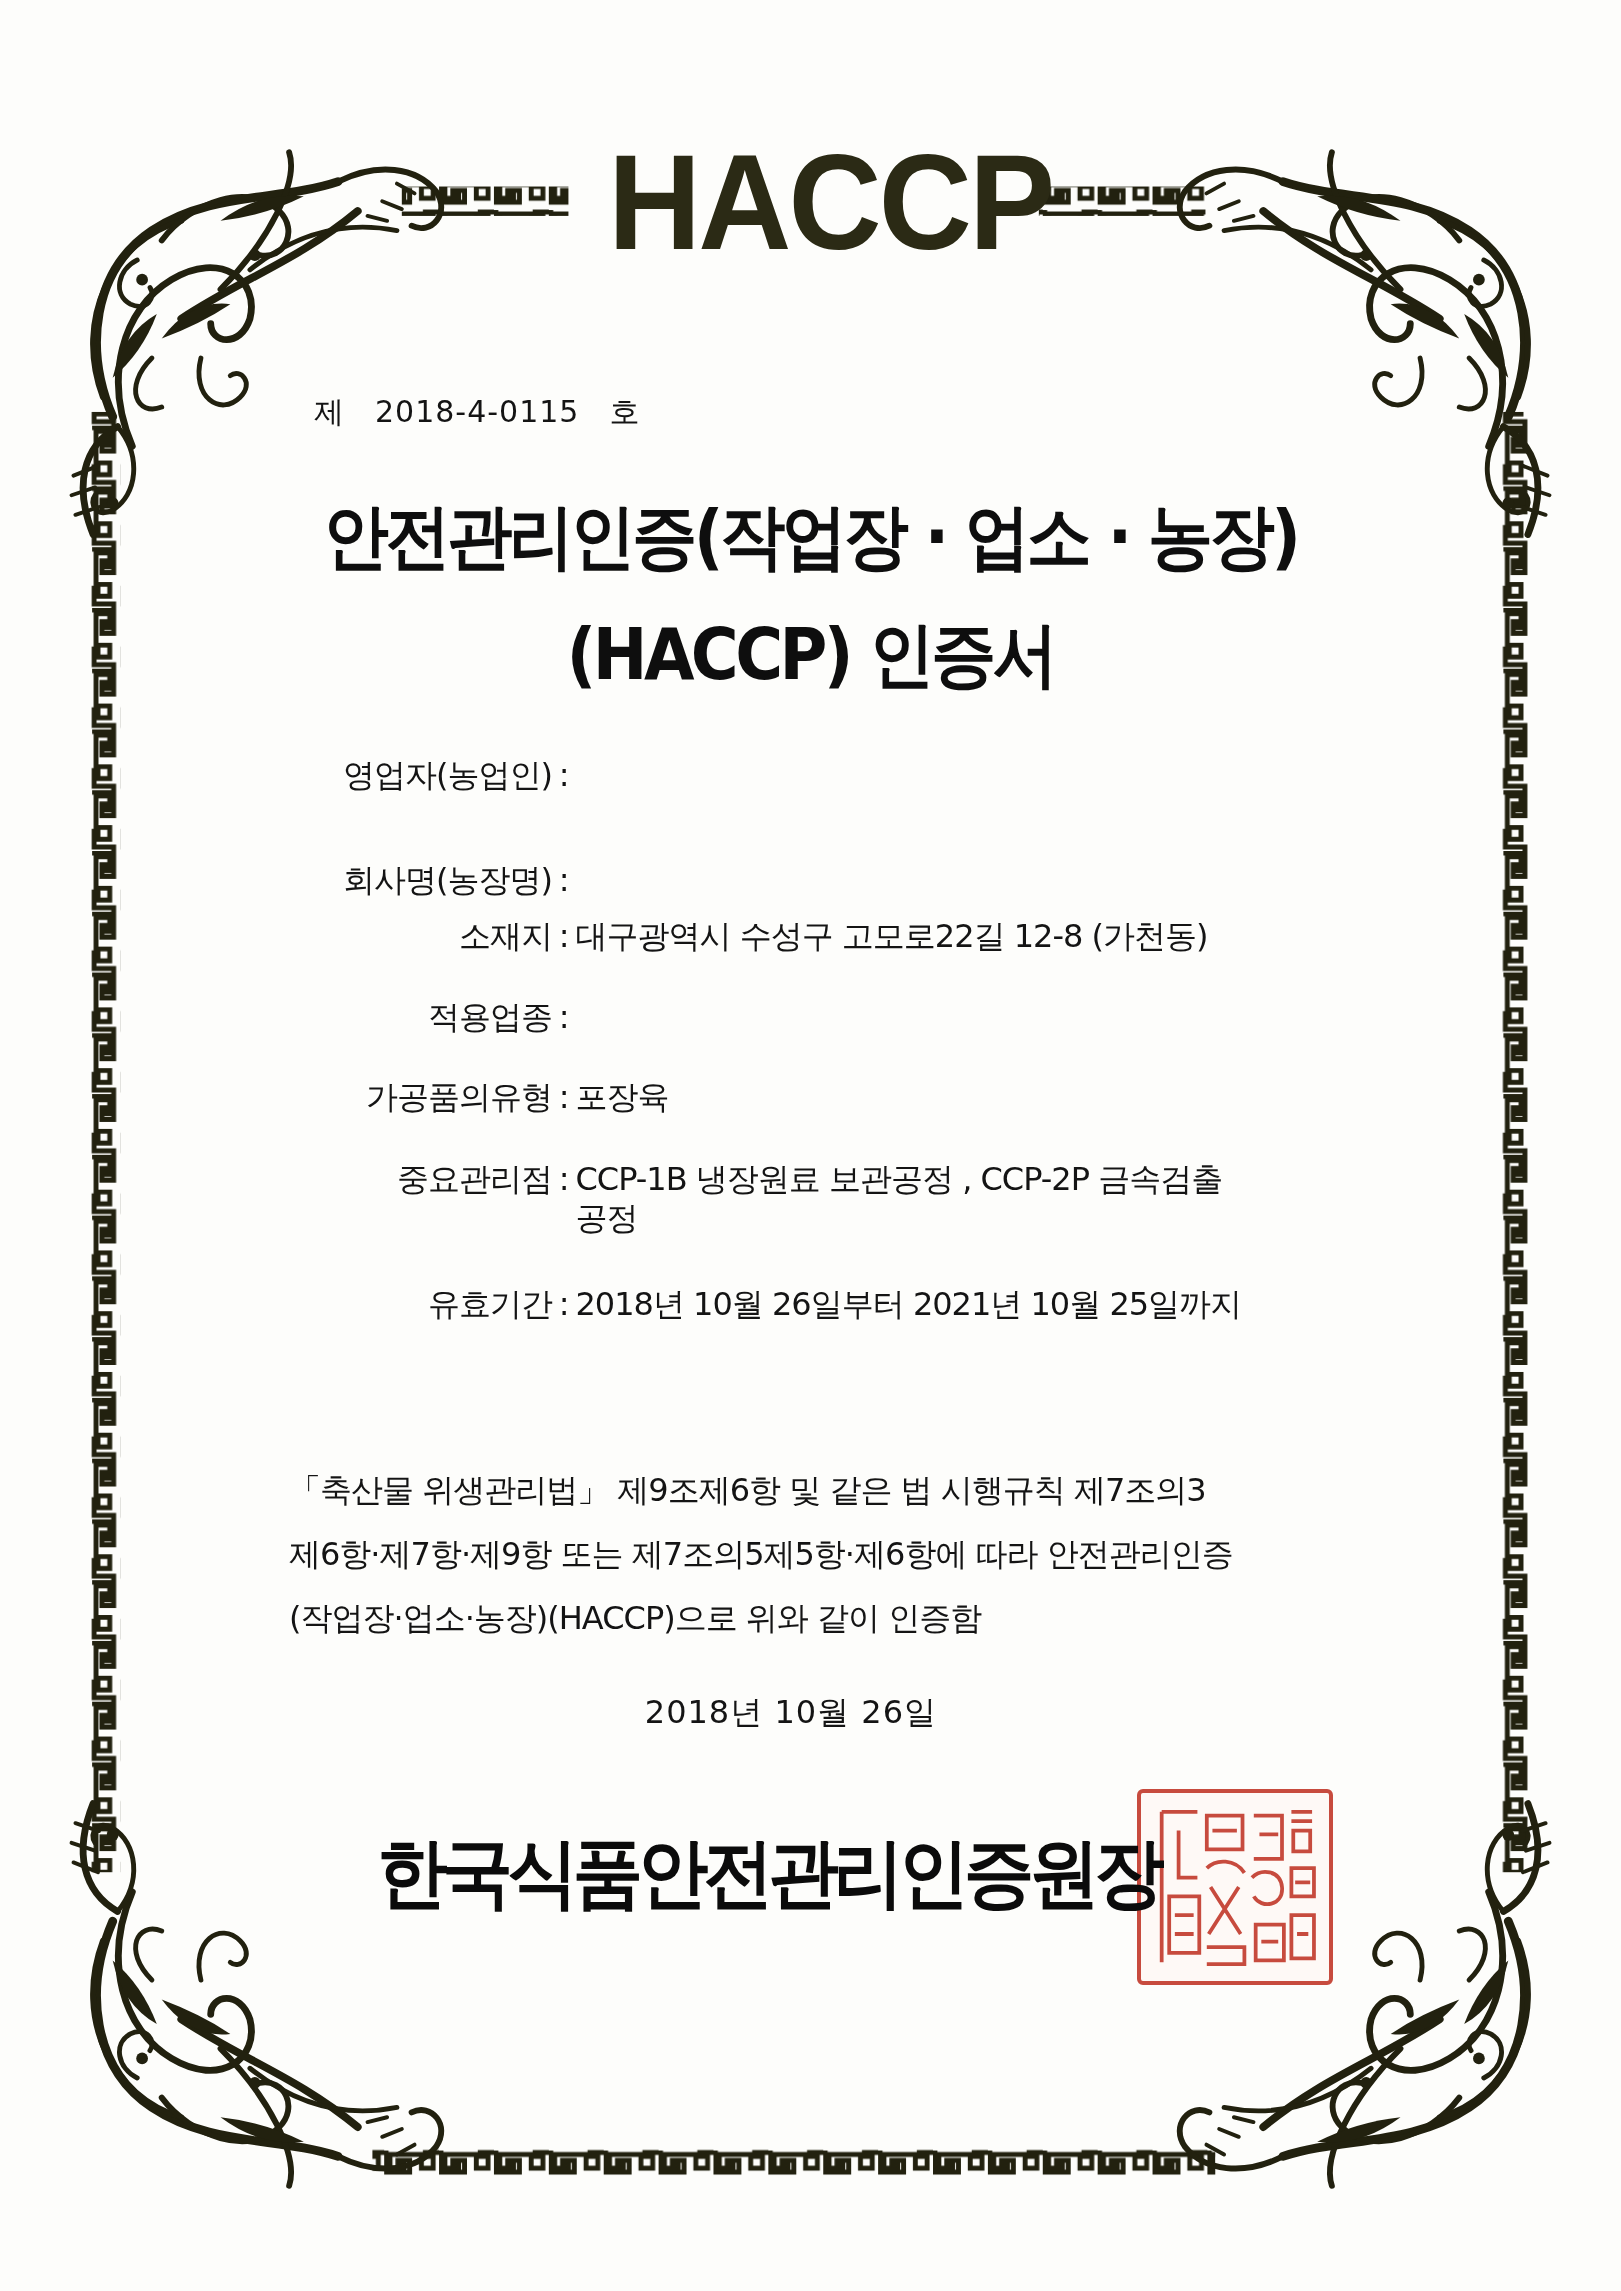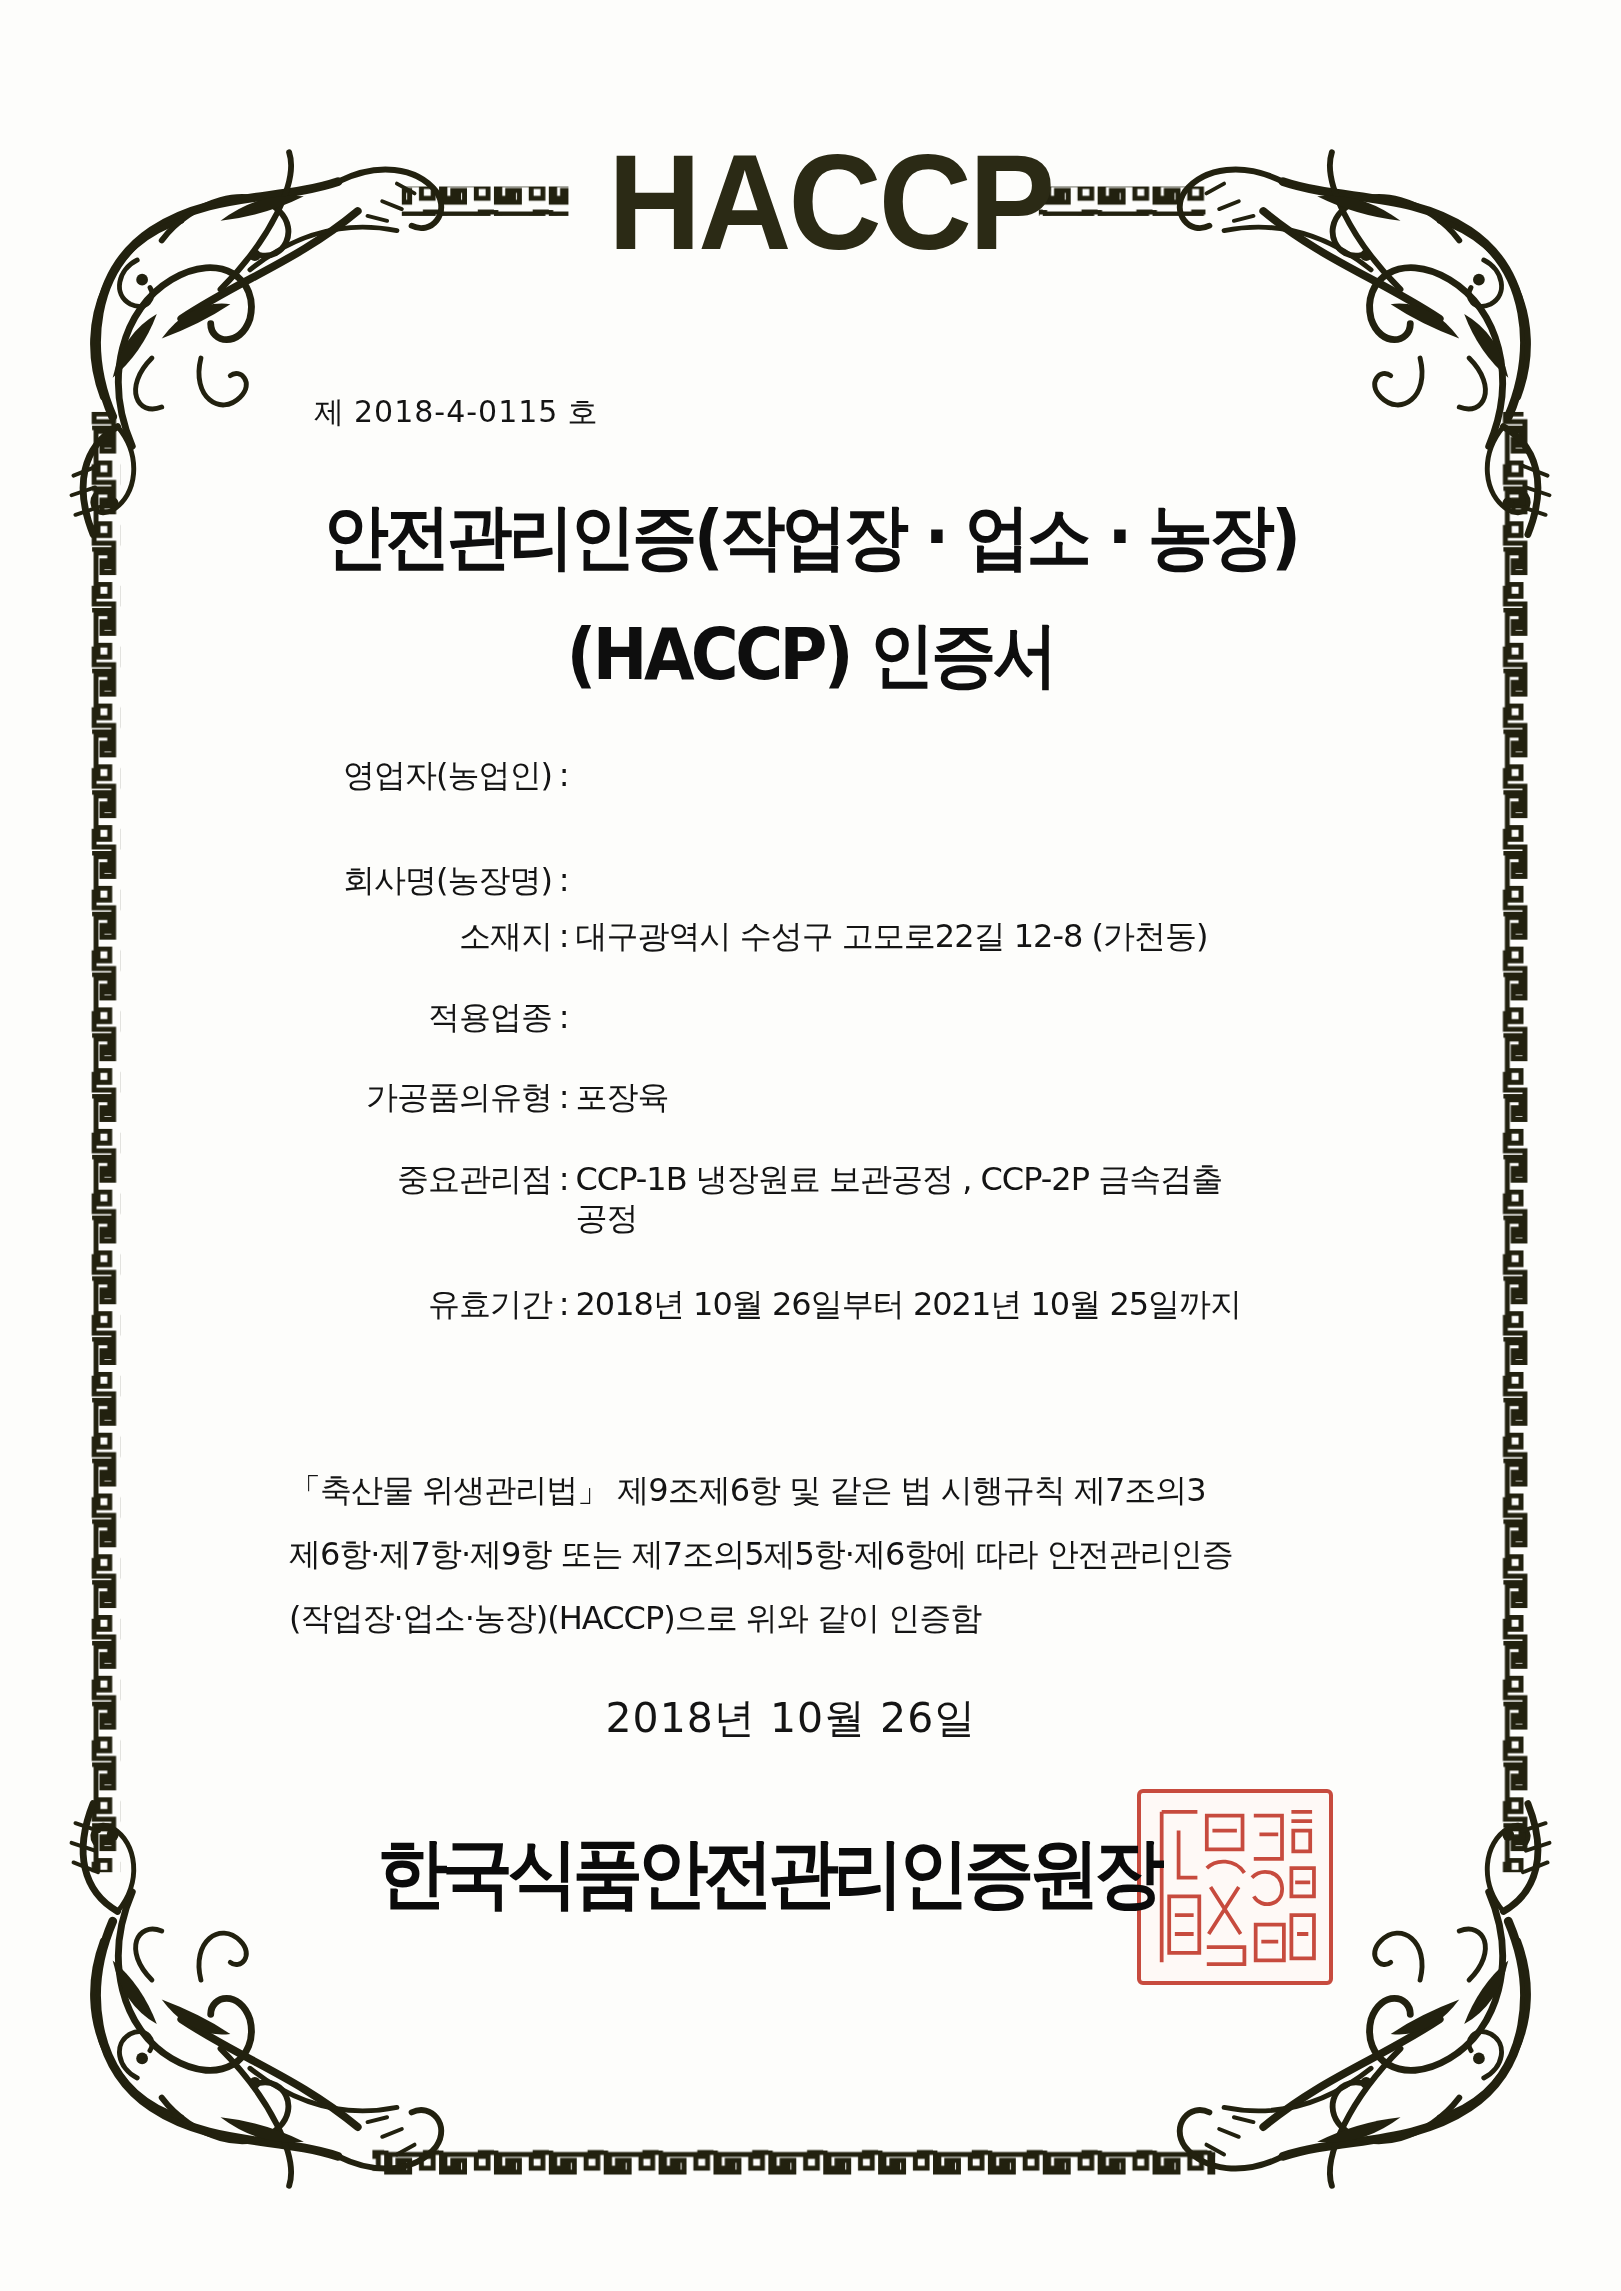--- a/index.html
+++ b/index.html
@@ -15,21 +15,21 @@
   .haccp-logo {
     left: 608px; top: 135px; width: 412px; text-align: center;
     font-family: "Liberation Sans", sans-serif; font-weight: 700;
     font-size: 129px; line-height: 129px; letter-spacing: -2.9px;
     color: #2b2a15; transform: scaleY(1.05); transform-origin: top;
   }
   .cert-number {
     left: 314px; top: 392px; font-size: 30px; letter-spacing: 1px;
     font-family: "DejaVu Sans", sans-serif;
   }
-  .cert-number span + span { margin-left: 9px; }
+  .cert-number span + span { margin-left: 30px; }
 
   .title {
     left: 0; width: 1621px; text-align: center;
     font-family: "DejaVu Sans", sans-serif; font-weight: 700;
     font-size: 71px; letter-spacing: -3.9px; color: #0e0e0e;
     transform: scaleX(0.92);
   }
   .title1 { top: 490px; }
   .title2 { top: 608px; }
 
@@ -52,21 +52,21 @@
   .r7 { top: 1282px; }
 
   
   .statement {
     left: 257px; width: 1137px; top: 1458px;
     font-size: 32px; line-height: 64px; letter-spacing: -1px; margin-left: 32px;
   }
   .statement div { white-space: nowrap; }
 
   .issue-date { left: 0; width: 1621px; top: 1691px; text-align: center;
-    font-size: 41px; letter-spacing: 1px; }
+    font-size: 32px; letter-spacing: 1px; }
   .issue-date span { display: inline-block; transform: translateX(-19.6px); }
 
   .issuer {
     left: 377px; top: 1823px; font-weight: 700; font-size: 76px;
     letter-spacing: -5.9px; color: #0b0b0b; white-space: nowrap;
     transform: scaleX(0.93); transform-origin: left;
   }
 
   .seal {
     left: 1137px; top: 1789px; width: 196px; height: 196px;

